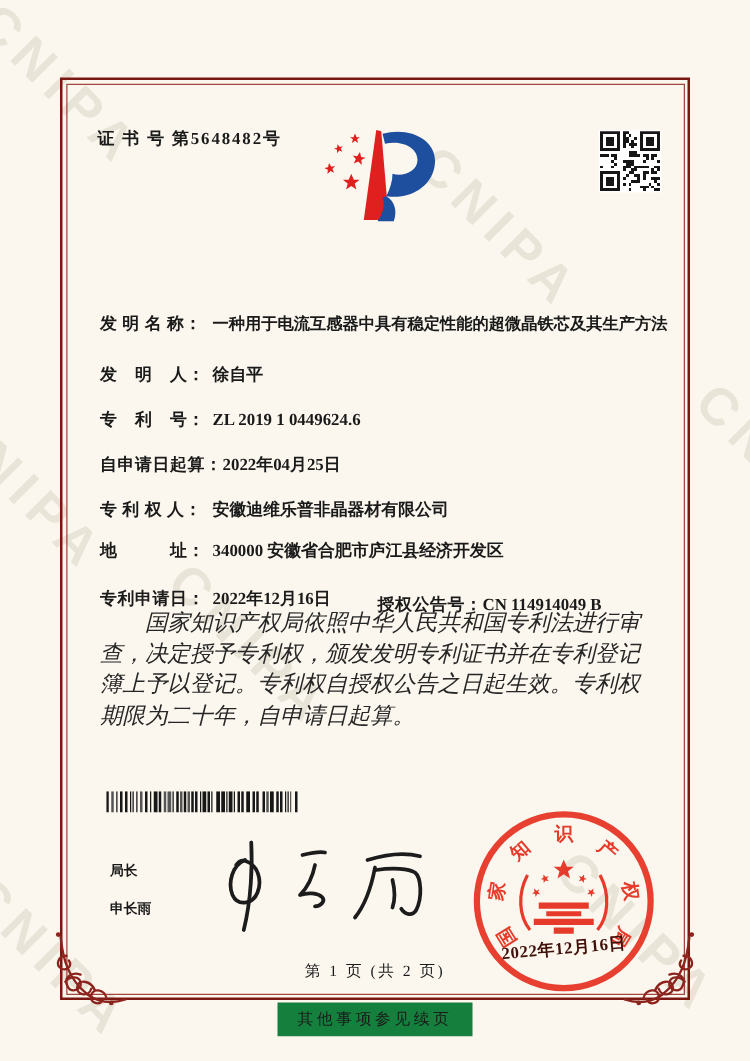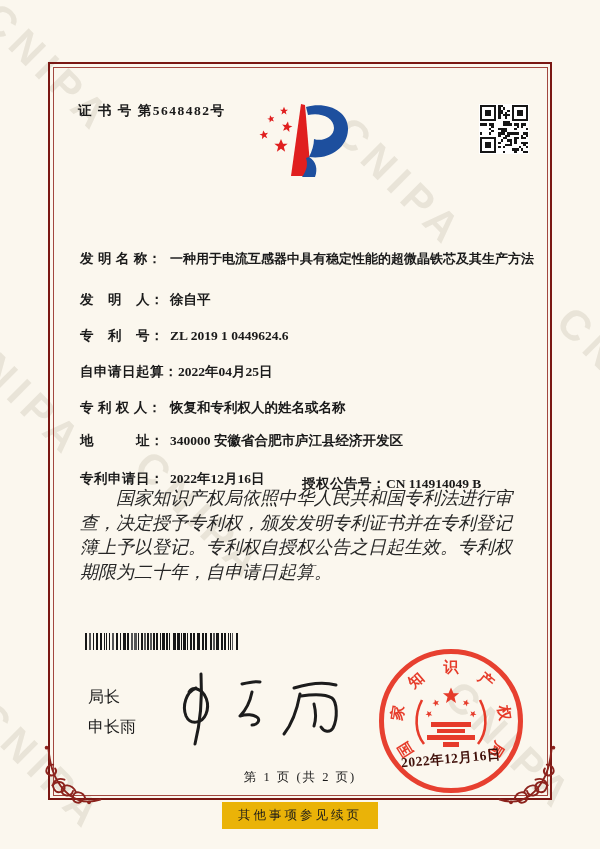--- a/index.html
+++ b/index.html
@@ -41,21 +41,21 @@
   .fvalue{letter-spacing:0;}
   .frow-name .fvalue{font-size:13px;text-align:center;}
   .pair2{position:absolute; left:222px; top:5px; white-space:nowrap;}
   .paras{
     position:absolute; z-index:3; left:32px; top:424px; width:444px;
     font-size:18px; line-height:24.5px; font-style:italic; font-weight:500; color:#262626;
   }
   .paras p{margin:0; text-indent:2em;}
   .barcode{position:absolute; z-index:3; left:37px; top:571px; width:154px; height:17px;}
   .director{position:absolute; z-index:3; left:40px; top:620px;
-    font-family:"Liberation Sans","DejaVu Sans",sans-serif; font-weight:normal; font-size:16px; line-height:30px;}
+    font-family:"Liberation Sans","DejaVu Sans",sans-serif; font-weight:bold; font-size:11px; line-height:30px;}
   .signature{position:absolute; z-index:3; left:122px; top:600px; width:190px; height:95px;}
   
   .seal{position:absolute; z-index:3; left:328px; top:584px; width:150px; height:150px;}
   .seal-ring{
     position:absolute; inset:3px; border-radius:50%;
     border:5px solid rgba(229,48,31,.92);
   }
   .seal-chars{position:absolute; inset:0;}
   .seal-chars span{
     position:absolute; left:50%; top:50%; width:20px; height:20px; margin:-10px 0 0 -10px;
@@ -63,21 +63,21 @@
     font-size:15px; font-weight:bold; color:rgba(229,48,31,.95);
   }
   .emblem{position:absolute; left:50%; top:50%; width:84px; height:84px; margin:-44px 0 0 -42px;}
   .seal-date{
     position:absolute; z-index:4; left:50%; top:104px; transform:translateX(-50%) rotate(-5deg);
     white-space:nowrap; font-size:13.5px; font-weight:bold; letter-spacing:.5px; color:#40100a;
   }
   .page-info{position:absolute; z-index:3; left:0; top:707px; width:100%; text-align:center; font-size:12.5px; letter-spacing:2px;}
   .footer-note{
     position:absolute; z-index:4; left:50%; top:802px; transform:translateX(-50%);
-    background:#eab308; padding:5px 16px; font-size:12.5px; letter-spacing:3px; white-space:nowrap;
+    background:#15803d; padding:5px 16px; font-size:12.5px; letter-spacing:3px; white-space:nowrap;
   }
 </style>
 </head>
 <body>
 
 <div class="page">
 
   <span class="wm" style="left:-34px;top:44px">CNIPA</span>
   <span class="wm" style="left:318px;top:158px">CNIPA</span>
   <span class="wm" style="left:540px;top:348px">CNIPA</span>
@@ -264,21 +264,21 @@
       <div class="frow" style="top:229px">
         <span class="flabel">发　明　人：</span><span class="fvalue">徐自平</span>
       </div>
       <div class="frow" style="top:265px">
         <span class="flabel">专　利　号：</span><span class="fvalue">ZL 2019 1 0449624.6</span>
       </div>
       <div class="frow" style="top:301px">
         <span class="flabel">自申请日起算：</span><span class="fvalue">2022年04月25日</span>
       </div>
       <div class="frow" style="top:337px">
-        <span class="flabel">专 利 权 人：</span><span class="fvalue">恢复和专利权人的姓名或名称</span>
+        <span class="flabel">专 利 权 人：</span><span class="fvalue">安徽迪维乐普非晶器材有限公司</span>
       </div>
       <div class="frow" style="top:370px">
         <span class="flabel">地　　　址：</span><span class="fvalue">340000 安徽省合肥市庐江县经济开发区</span>
       </div>
       <div class="frow" style="top:408px">
         <span class="flabel">专利申请日：</span><span class="fvalue">2022年12月16日</span>
         <span class="pair2">
           <span class="flabel" style="min-width:0">授权公告号：</span><span class="fvalue">CN 114914049 B</span>
         </span>
       </div>

